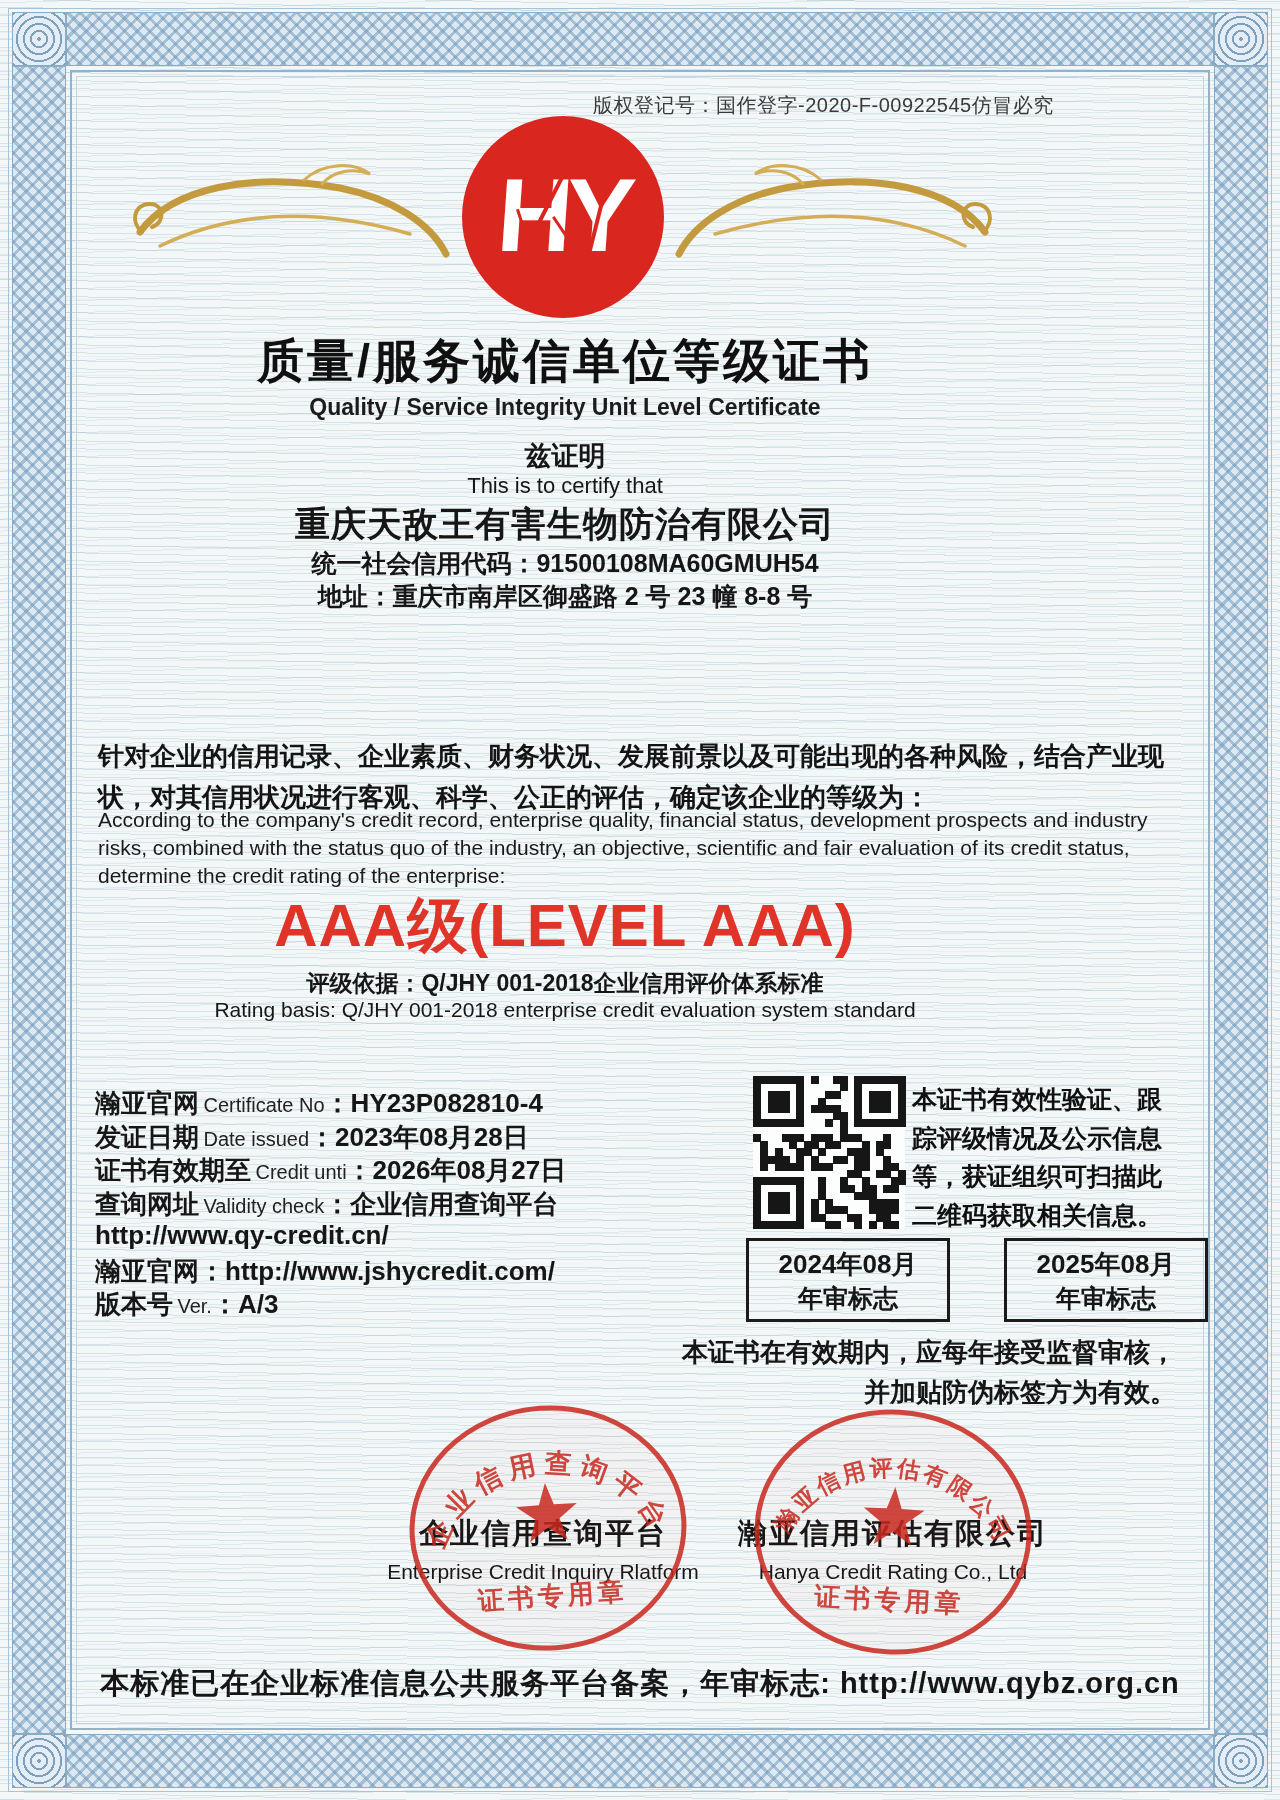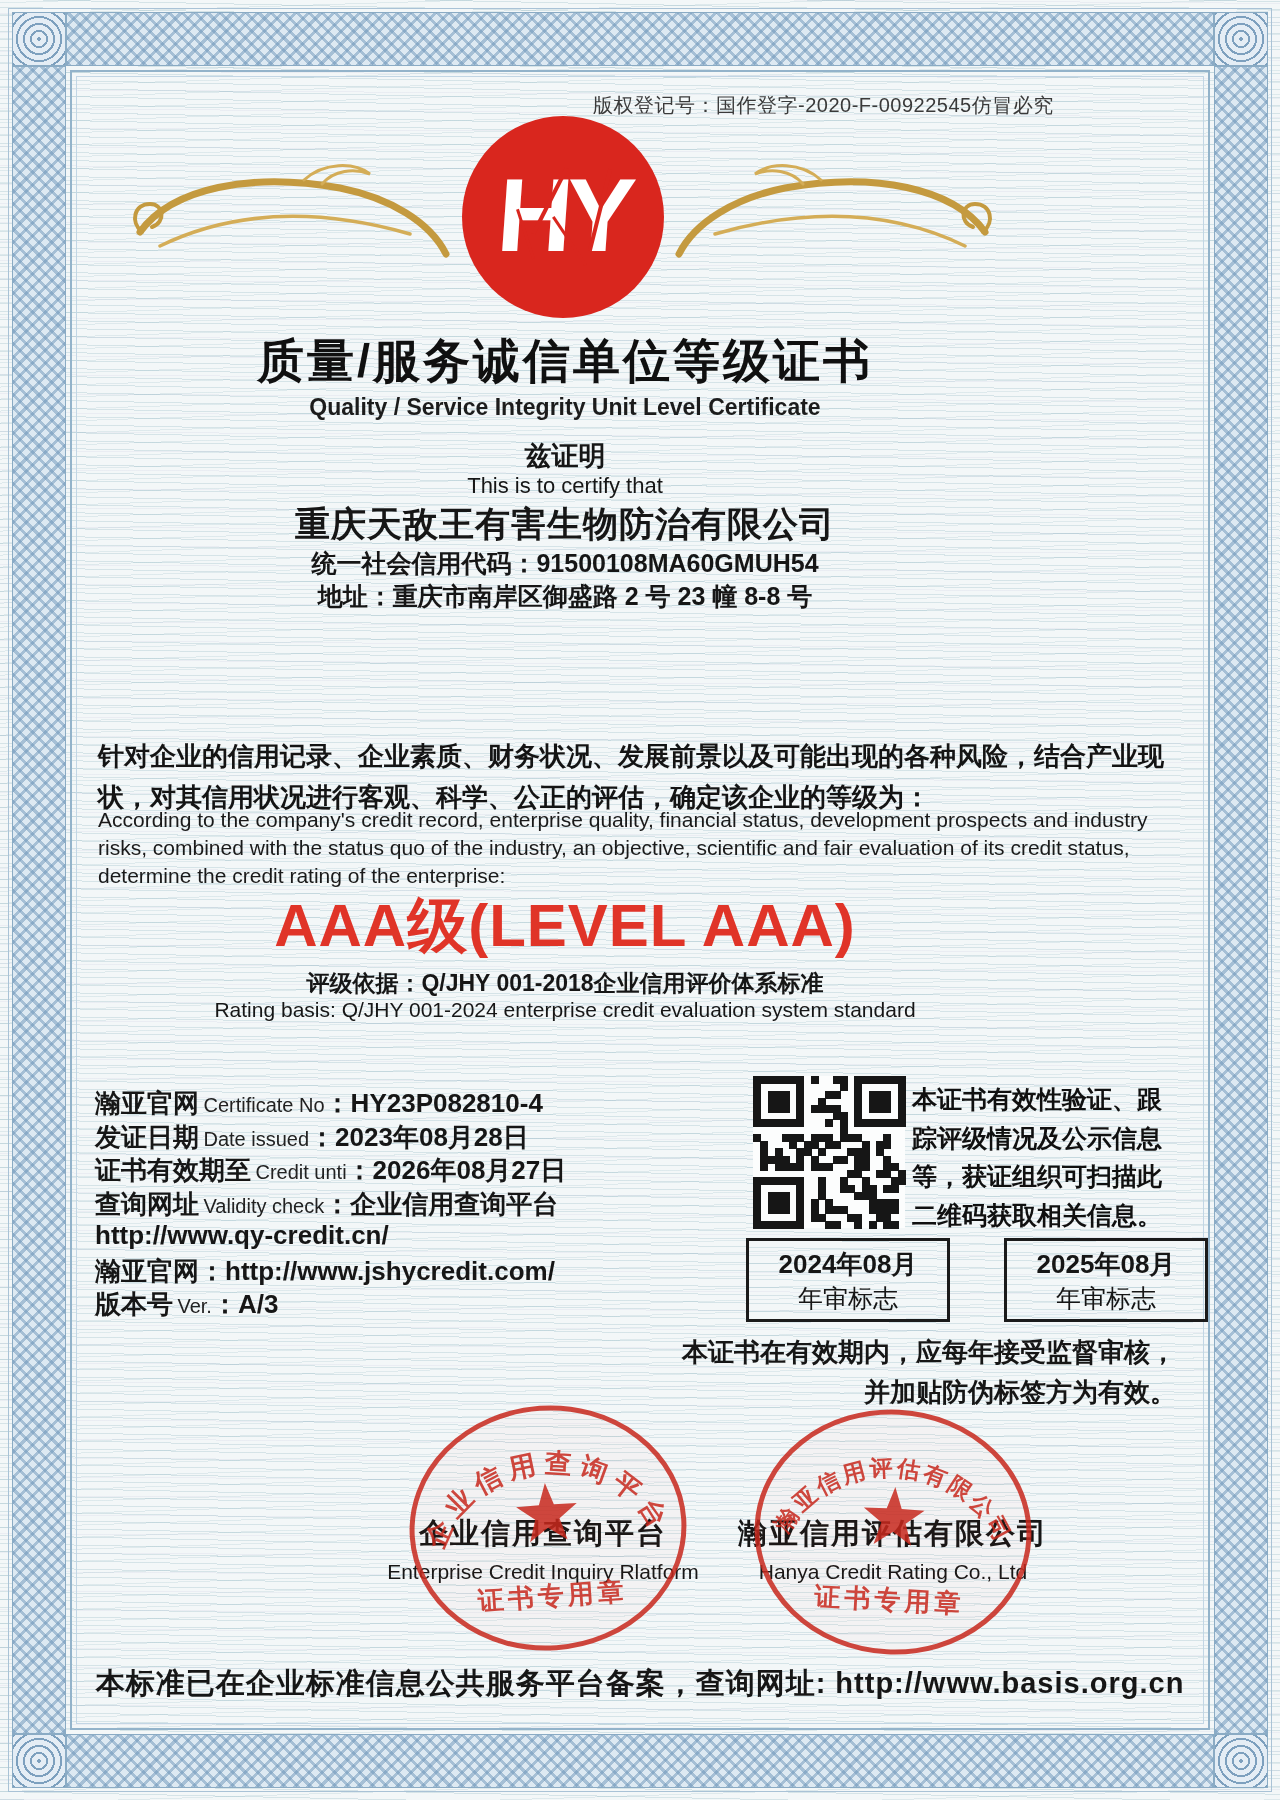--- a/index.html
+++ b/index.html
@@ -58,21 +58,21 @@
   .drow{height:33.5px;white-space:nowrap}
   .dzh{font-size:26px;font-weight:600}
   .den{font-size:20px;font-weight:400;color:#222}
   .dsep,.dval{font-size:26px;font-weight:600}
   
   .qr{left:753px;top:1076px;width:152px;height:152px;background:#fcfdfd;}
   .qr i{position:absolute;background:#161616;display:block}
   .qr-note{left:912px;top:1080px;width:256px;font-size:25px;line-height:38.5px;font-weight:600;color:#101010}
   .rbox{top:1238px;width:204px;height:84px;border:3px solid #1b1b1b;box-sizing:border-box;text-align:center}
   .rbox .l1{margin-top:6px;font-size:26px;font-weight:600}
-  .rbox .l2{font-size:25px;font-weight:400}
+  .rbox .l2{font-size:25px;font-weight:700}
   .box1{left:746px}.box2{left:1004px}
   .sup-note{left:600px;top:1332px;width:576px;text-align:right;font-size:26px;line-height:40px;font-weight:600}
   
   .org{width:340px;text-align:center}
   .org-l{left:373px;top:1514px}.org-r{left:723px;top:1514px}
   .org .nzh{font-size:29px;font-weight:800;letter-spacing:2px}
   .org .nen{font-size:21px;margin-top:6px}
   .stamp{position:absolute;z-index:5;opacity:.85}
   .footer-line{top:1664px;left:0;width:1280px;text-align:center;font-size:29px;font-weight:700;letter-spacing:1px}
 </style>
@@ -126,21 +126,21 @@
   <div class="abs ctr certify-en">This is to certify that</div>
 
   <div class="abs ctr company">重庆天敌王有害生物防治有限公司</div>
   <div class="abs ctr code">统一社会信用代码：91500108MA60GMUH54</div>
   <div class="abs ctr addr">地址：重庆市南岸区御盛路 2 号 23 幢 8-8 号</div>
 
   <div class="abs para-zh">针对企业的信用记录、企业素质、财务状况、发展前景以及可能出现的各种风险，结合产业现状，对其信用状况进行客观、科学、公正的评估，确定该企业的等级为：</div>
   <div class="abs para-en">According to the company's credit record, enterprise quality, financial status, development prospects and industry risks, combined with the status quo of the industry, an objective, scientific and fair evaluation of its credit status, determine the credit rating of the enterprise:</div>
   <div class="abs ctr rating">AAA级(LEVEL AAA)</div>
   <div class="abs ctr basis-zh">评级依据：Q/JHY 001-2018企业信用评价体系标准</div>
-  <div class="abs ctr basis-en">Rating basis: Q/JHY 001-2024 enterprise credit evaluation system standard</div>
+  <div class="abs ctr basis-en">Rating basis: Q/JHY 001-2018 enterprise credit evaluation system standard</div>
 
   <div class="abs details">
     <div class="drow">
       <span class="dzh">瀚亚官网</span>
       <span class="den">Certificate No</span><span class="dsep">：</span><span class="dval">HY23P082810-4</span>
     </div>
     <div class="drow">
       <span class="dzh">发证日期</span>
       <span class="den">Date issued</span><span class="dsep">：</span><span class="dval">2023年08月28日</span>
     </div>
@@ -205,15 +205,15 @@
     <polygon points="150,90 157.5,111.6 180.4,112.1 162.2,126 168.8,147.9 150,134.8 131.2,147.9 137.8,126 119.6,112.1 142.5,111.6" fill="#c8281d"></polygon>
     <defs>
         <path id="arcR" d="M40,156 A113,100 0 0 1 260,156" fill="none"></path>
       </defs>
     <text font-size="23" font-weight="bold" fill="#c8281d" letter-spacing="3">
       <textPath href="#arcR" startOffset="50%" text-anchor="middle">瀚亚信用评估有限公司</textPath>
     </text>
     <text x="150" y="212" text-anchor="middle" font-size="26" font-weight="bold" fill="#c8281d" letter-spacing="4">证书专用章</text>
   </svg>
 
-  <div class="abs footer-line">本标准已在企业标准信息公共服务平台备案，查询网址: http://www.basis.org.cn</div>
+  <div class="abs footer-line">本标准已在企业标准信息公共服务平台备案，年审标志: http://www.qybz.org.cn</div>
 
 </div>
 
 </body></html>

